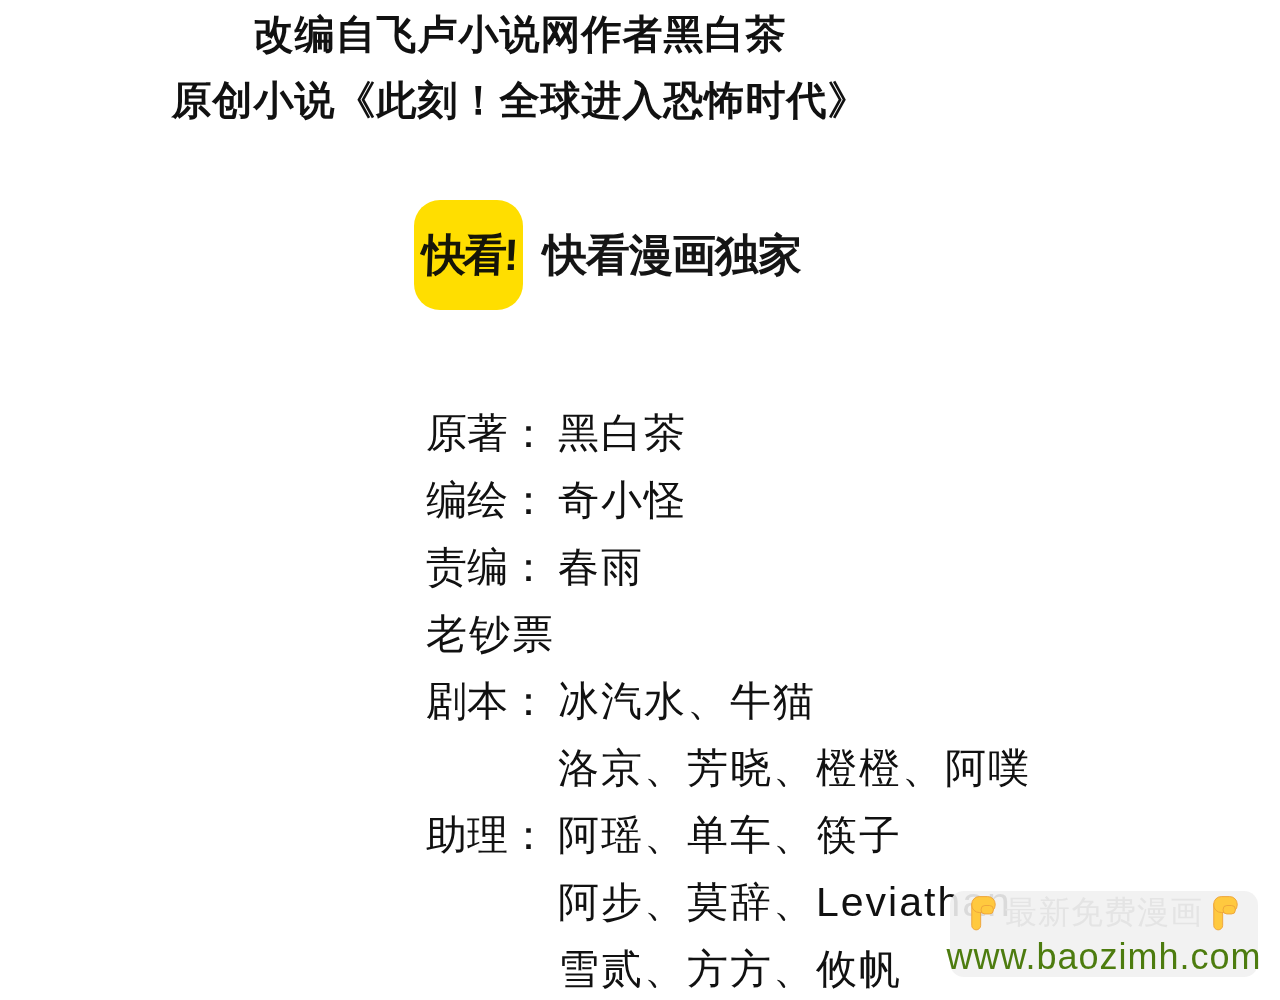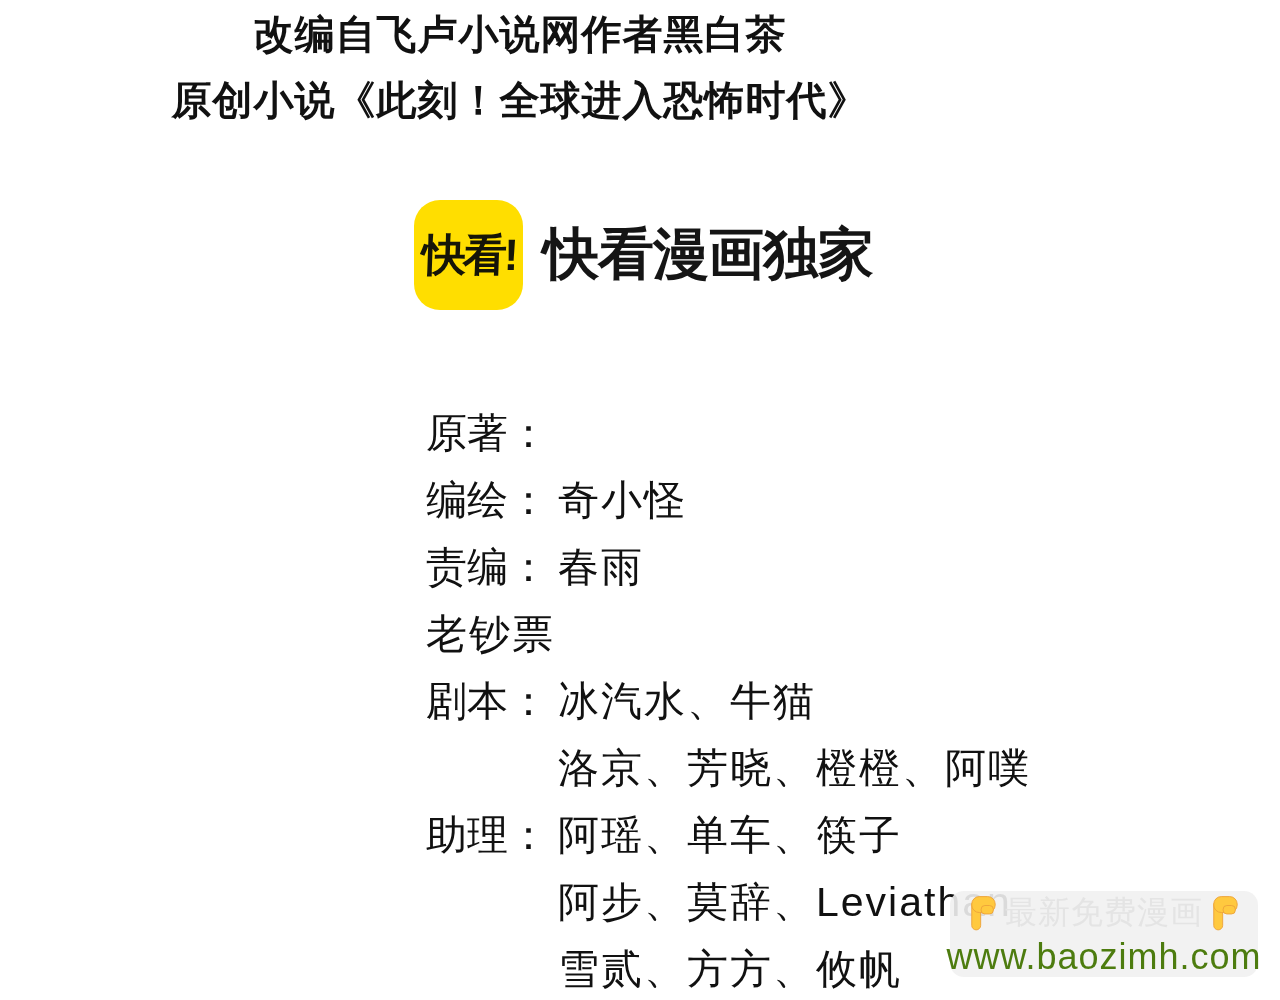--- a/index.html
+++ b/index.html
@@ -54,21 +54,21 @@
   .logo-badge .logo-text {
     font-size: 44px;
     font-weight: 900;
     letter-spacing: -3px;
     color: #151508;
     white-space: nowrap;
     transform: skewX(-2deg);
   }
   .brand-title {
     margin-left: 20px;
-    font-size: 56px;
+    font-size: 44px;
     font-weight: 900;
     letter-spacing: -1px;
     color: #151515;
     white-space: nowrap;
   }
 
   
   .credits {
     position: absolute;
     left: 426px;
@@ -147,20 +147,21 @@
 <div class="brand-row">
   <div class="logo-badge">
     <span class="logo-text">快看!</span>
   </div>
   <div class="brand-title">快看漫画独家</div>
 </div>
 
 <div class="credits">
   <div class="credit-row">
     <span class="credit-label">原著：</span>
+    <span class="credit-value">黑白茶</span>
   </div>
   <div class="credit-row">
     <span class="credit-label">编绘：</span>
     <span class="credit-value">奇小怪</span>
   </div>
   <div class="credit-row">
     <span class="credit-label">责编：</span>
     <span class="credit-value">春雨</span>
   </div>
   <div class="credit-row">

